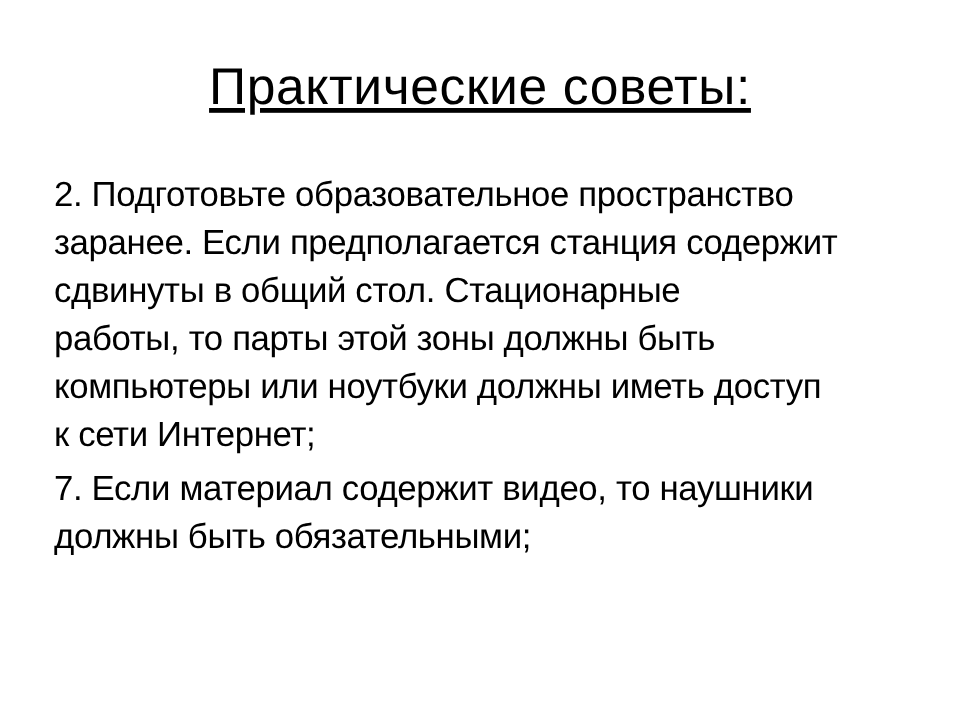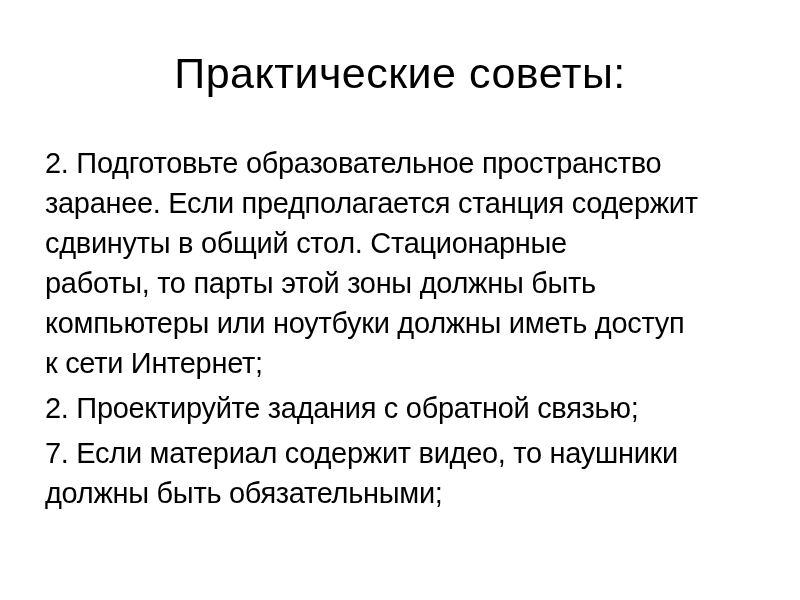--- a/index.html
+++ b/index.html
@@ -17,20 +17,21 @@
     overflow: hidden;
   }
   .slide-title {
     margin: 0;
     padding-top: 50px;
     text-align: center;
     font-size: 43px;
     font-weight: 400;
     line-height: 1.1;
     letter-spacing: 0.5px;
+    text-decoration: underline;
   }
   .slide-content {
     margin: 46px 20px 0 45px;
   }
   .para {
     margin: 0 0 5px 0;
     padding: 0;
   }
   .line {
     display: block;
@@ -51,23 +52,20 @@
 
     <div class="para">
       <span class="line">2. Подготовьте образовательное пространство</span>
       <span class="line">заранее. Если предполагается станция содержит</span>
       <span class="line">сдвинуты в общий стол. Стационарные</span>
       <span class="line">работы, то парты этой зоны должны быть</span>
       <span class="line">компьютеры или ноутбуки должны иметь доступ</span>
       <span class="line">к сети Интернет;</span>
     </div>
 
-    <div class="para">
-      <span class="line">2. Проектируйте задания с обратной связью;</span>
-    </div>
 
     <div class="para">
       <span class="line">7. Если материал содержит видео, то наушники</span>
       <span class="line">должны быть обязательными;</span>
     </div>
 
   </div>
 </div>
 
 </body></html>

